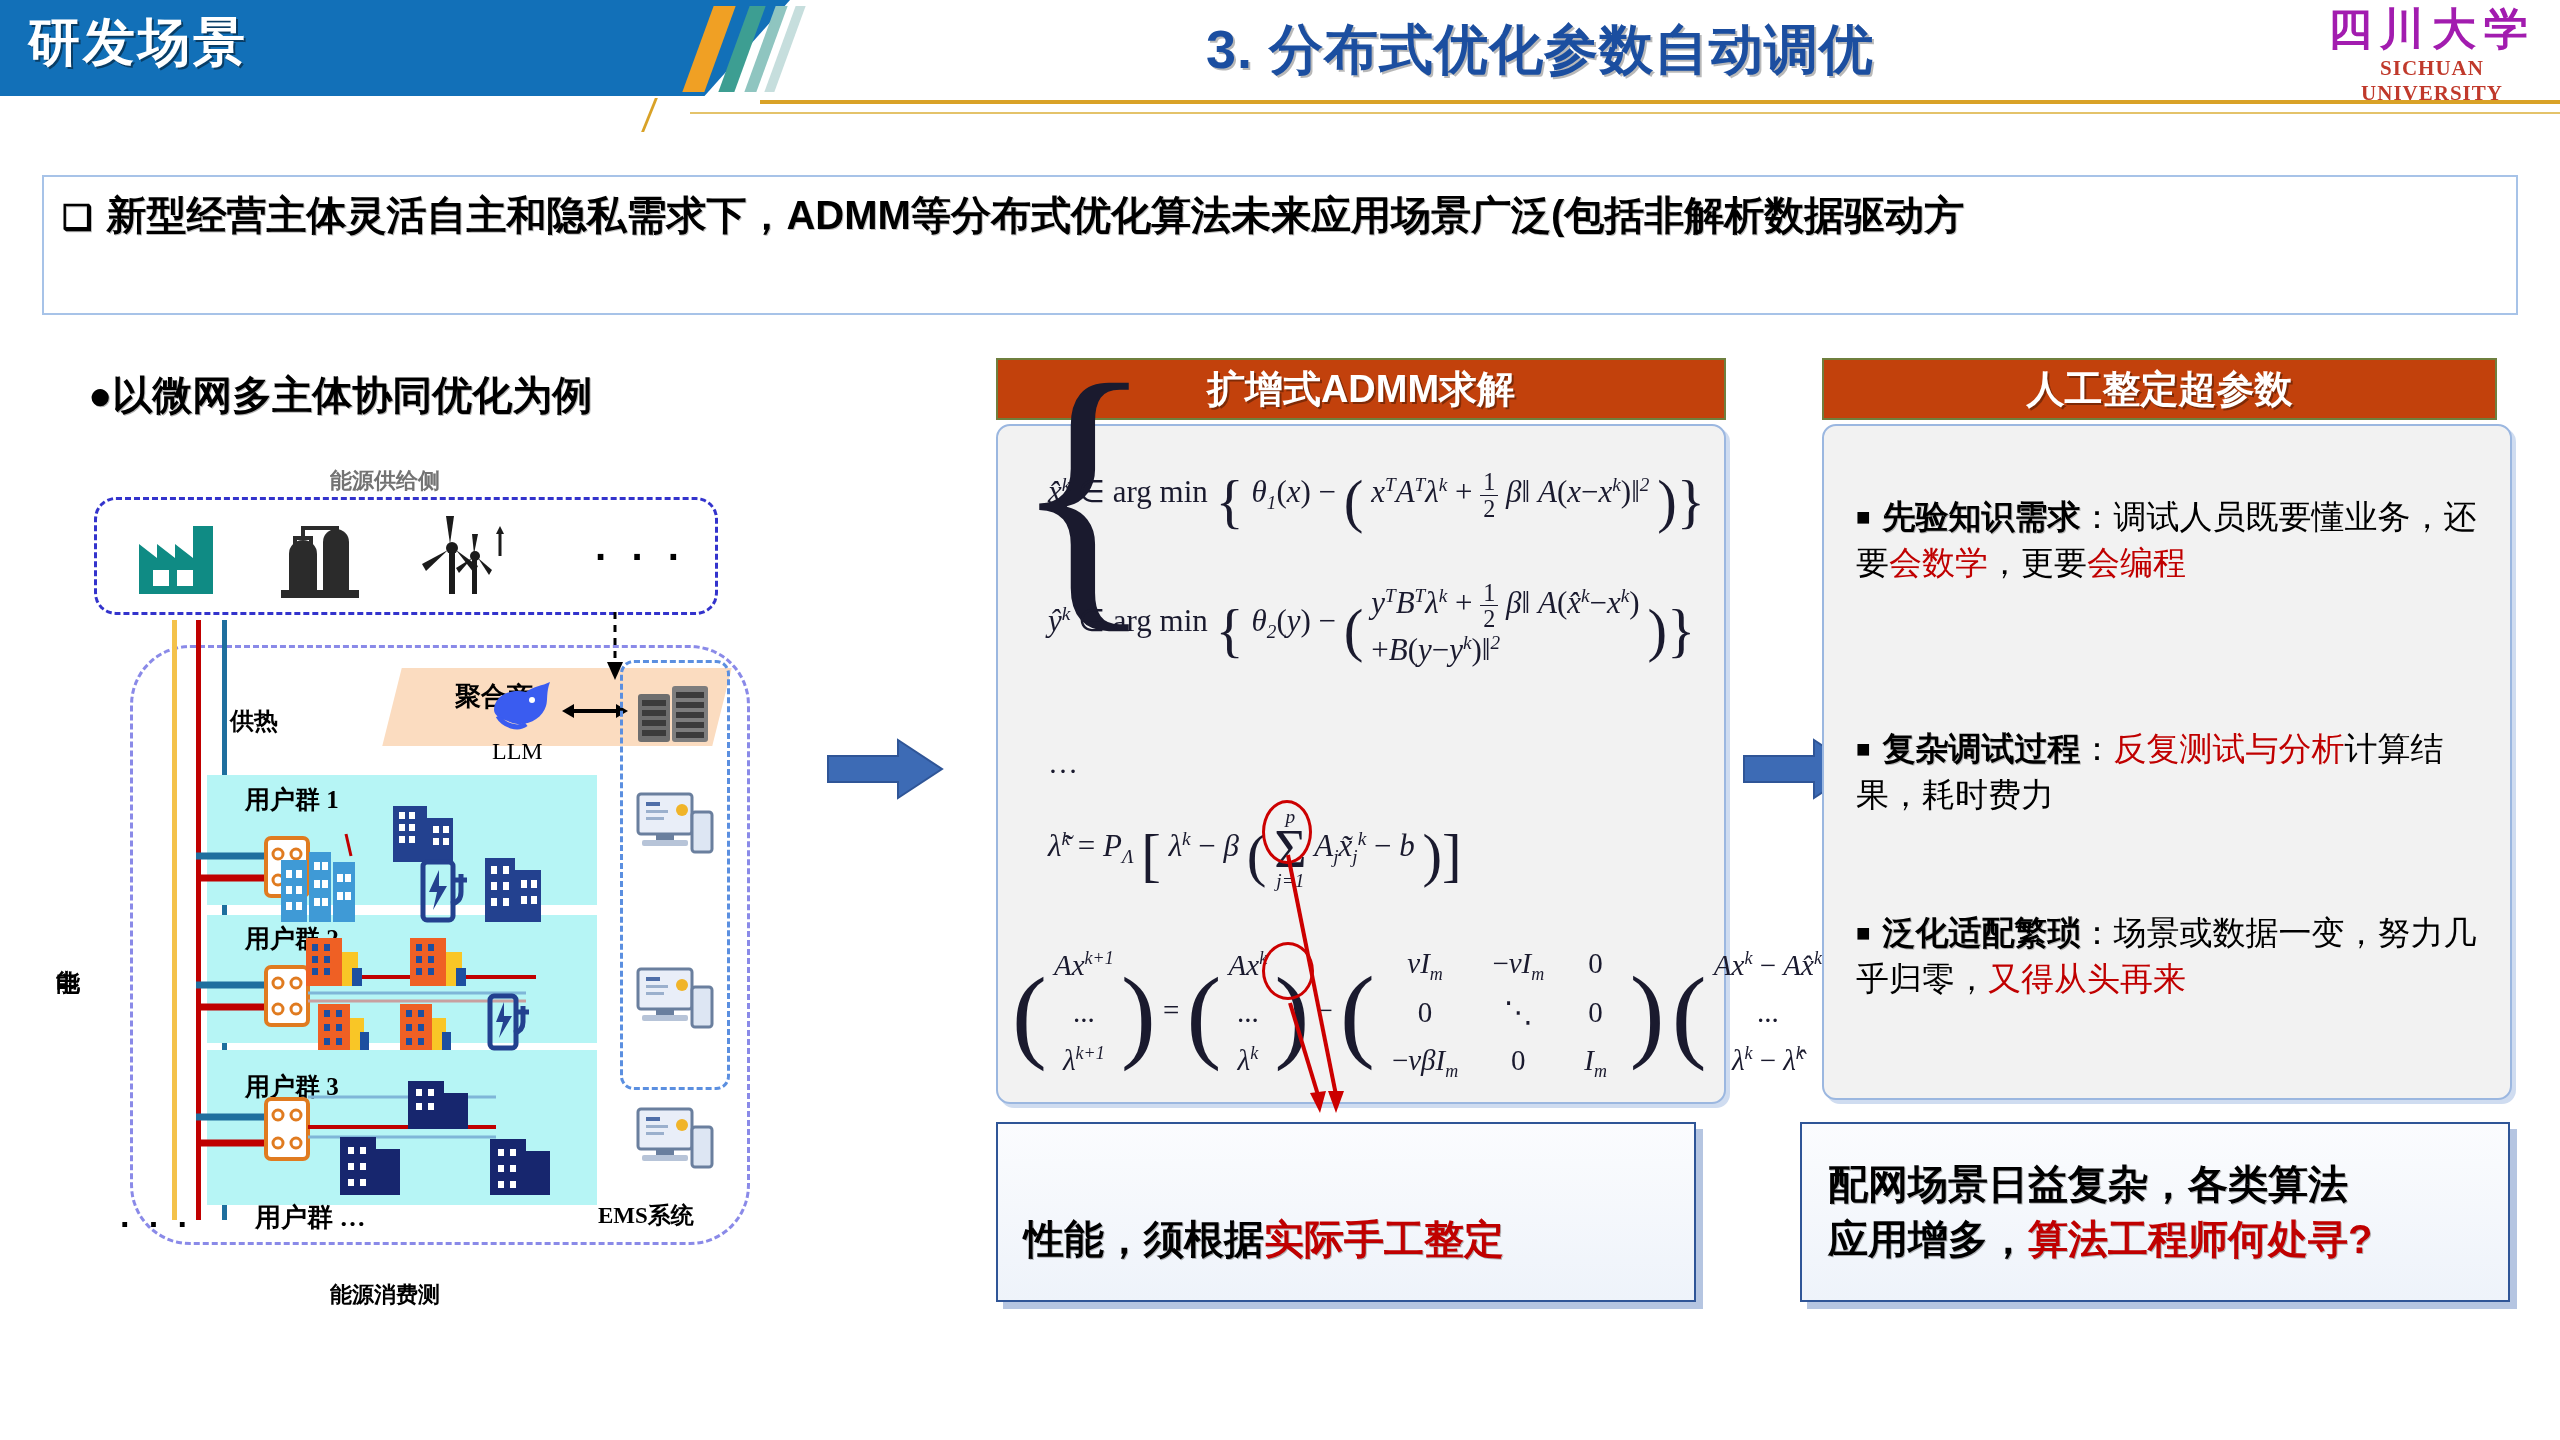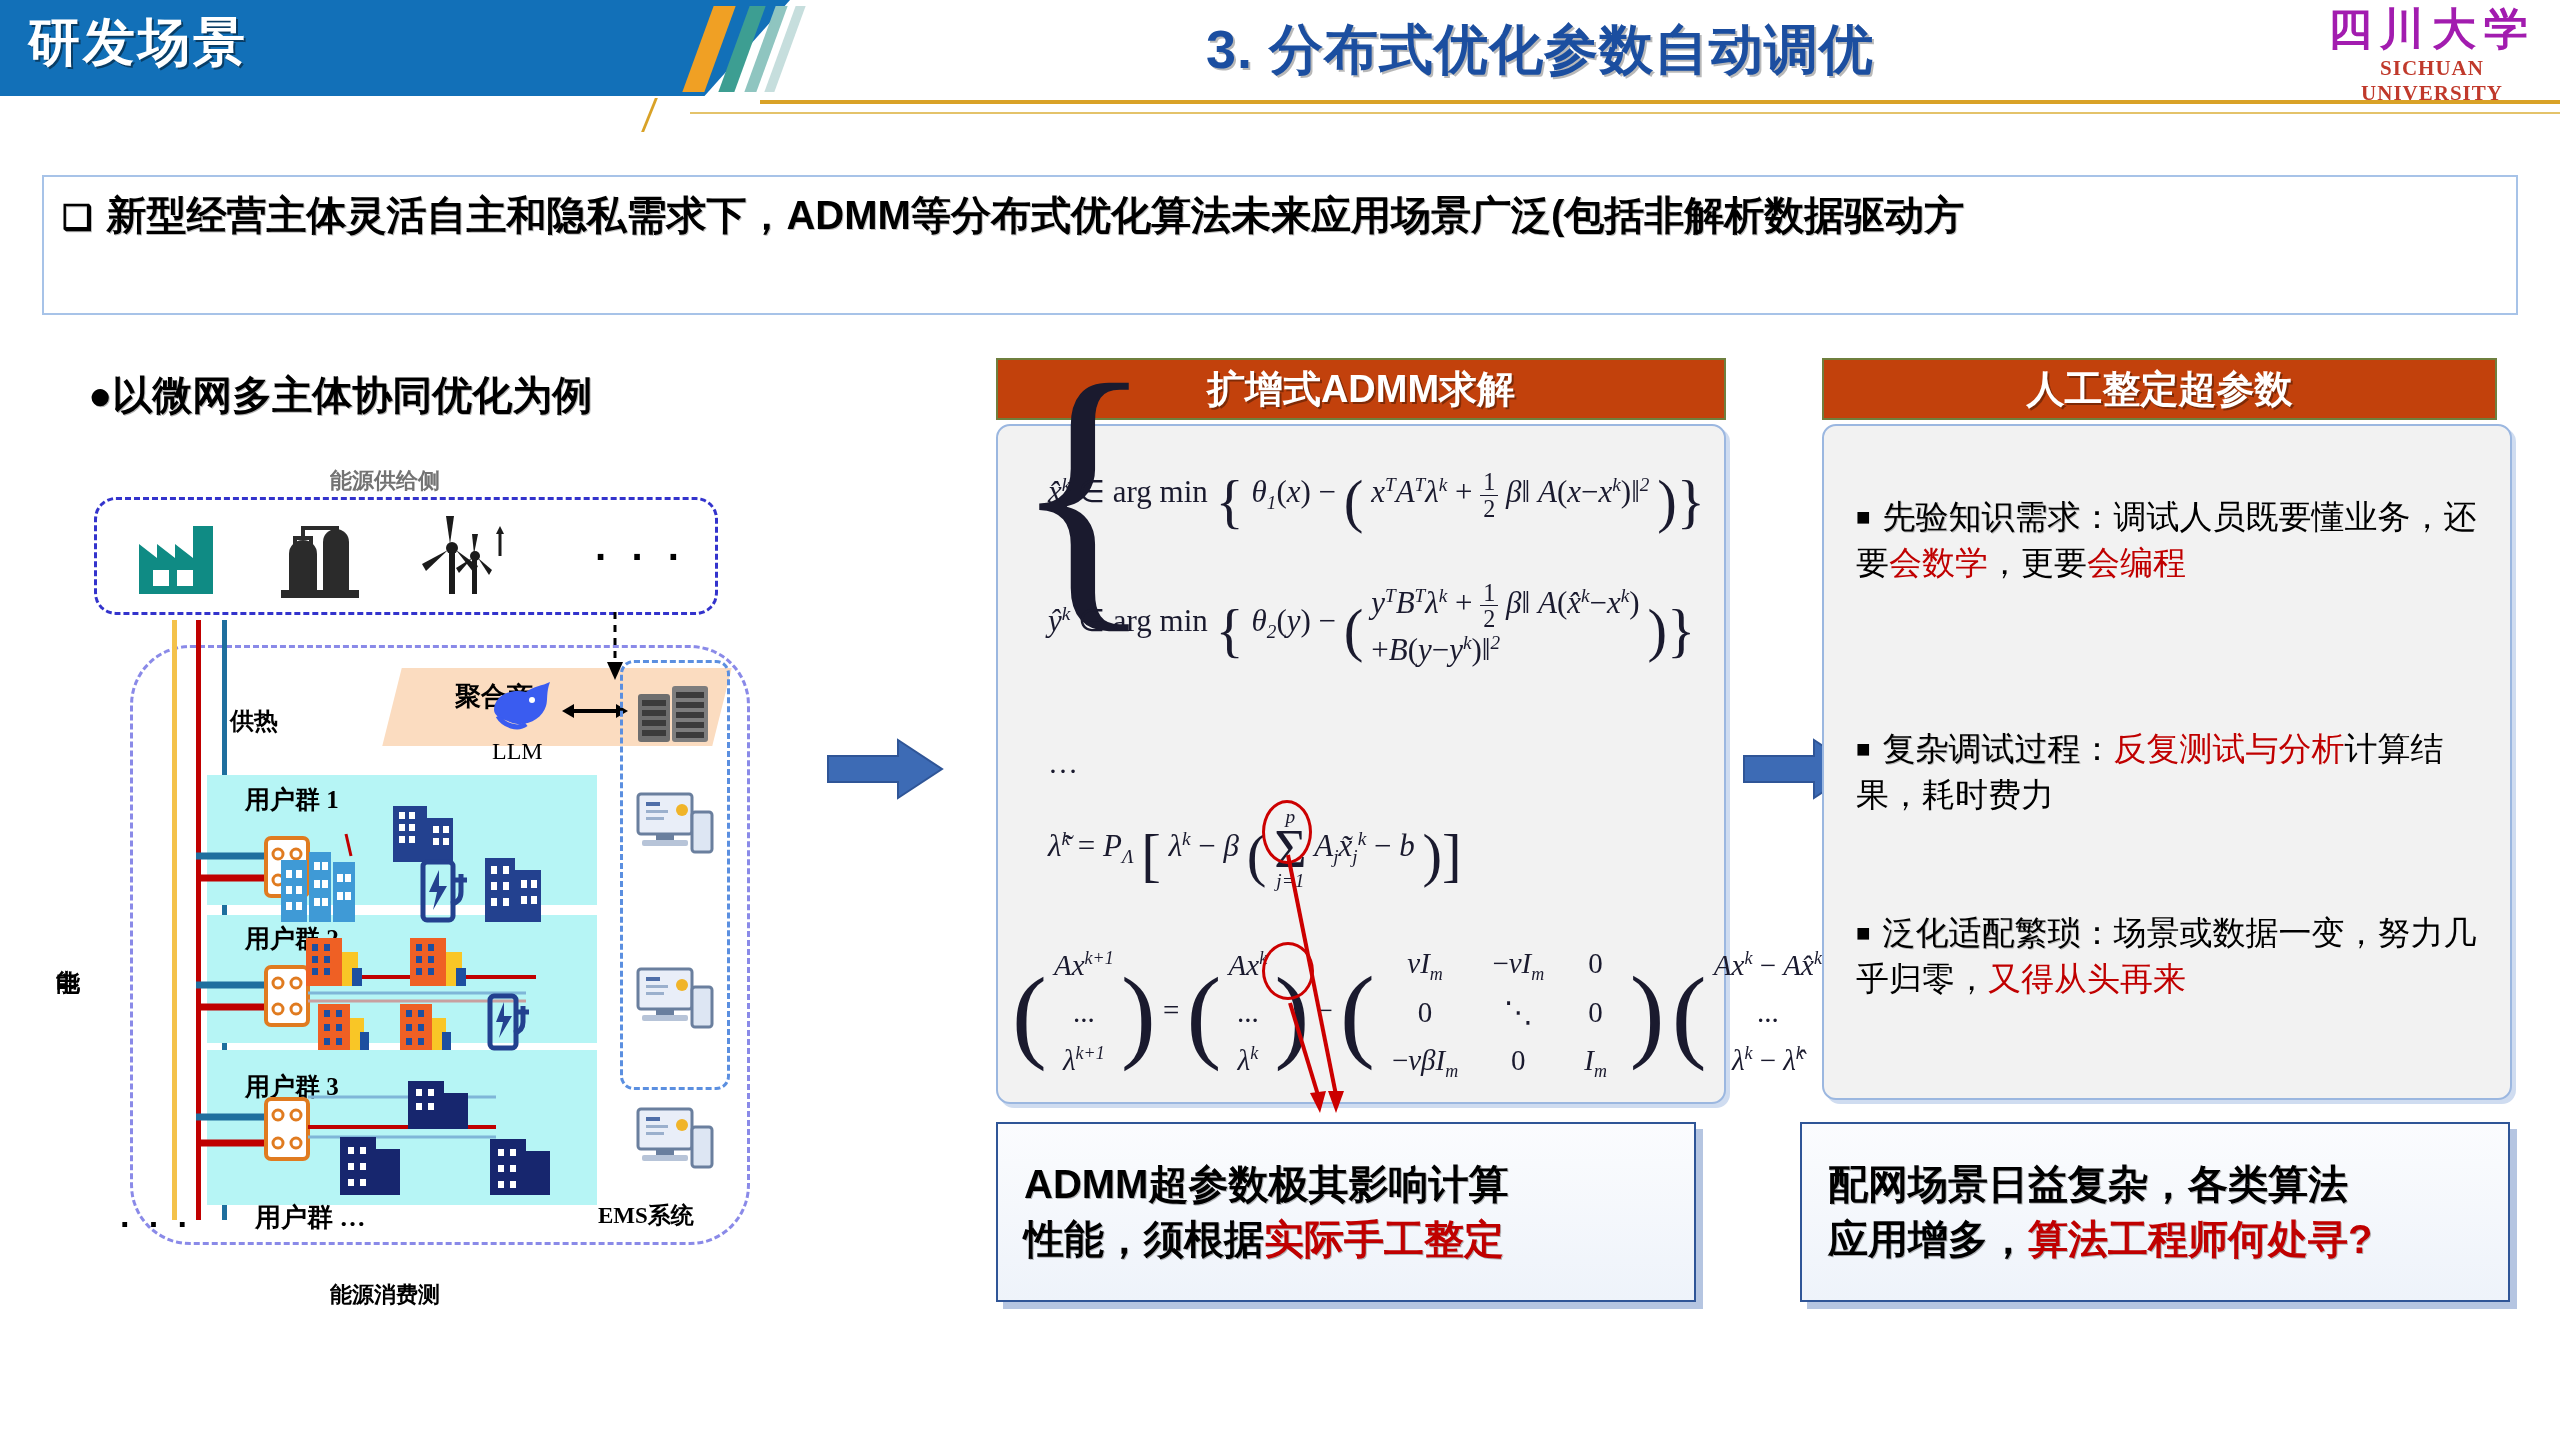--- a/index.html
+++ b/index.html
@@ -170,21 +170,21 @@
     color:#1a1a2e; font-weight:300;
   }
   .eq-row { position:absolute; font-size:31px; white-space:nowrap; }
   .bigpar { font-size:1.9em; vertical-align:-.32em; font-weight:300; }
   .circle-hi {
     position:absolute; border:3px solid #cc0000; border-radius:50%;
   }
 
   
   .rbul { position:absolute; font-size:33px; line-height:1.38; color:#000; }
-  .rbul b { font-weight:normal; text-shadow:1px 1px 0 rgba(0,0,0,.25); }
+  .rbul b { font-weight:bold; text-shadow:1px 1px 0 rgba(0,0,0,.25); }
   .rsq { font-size:24px; vertical-align:3px; margin-right:12px; }
 
   
   .concl {
     position:absolute; background:linear-gradient(180deg,#fbfcfe 0%, #eef3fa 100%);
     border:2px solid #2f5597;
     box-shadow:7px 7px 0 rgba(120,150,200,.55);
     display:flex; align-items:center;
   }
   .concl p {
@@ -664,21 +664,21 @@
 <div class="rbul" style="left:1856px;top:726px;width:626px;">
   <span class="rsq">■</span><b>复杂调试过程</b><span>：</span><span class="red">反复测试与分析</span><span>计算结果，耗时费力</span>
 </div>
 
 <div class="rbul" style="left:1856px;top:910px;width:626px;">
   <span class="rsq">■</span><b>泛化适配繁琐</b><span>：</span><span>场景或数据一变，努力几乎归零，</span><span class="red">又得从头再来</span>
 </div>
 
 <div class="concl c-mid">
   <p>
-    <span>ADMM超参数极其影响计算</span><br>
+    <br>
     <span>性能，须根据</span><span class="red">实际手工整定</span>
   </p>
 </div>
 
 <div class="concl c-rgt">
   <p>
     <span>配网场景日益复杂，各类算法</span><br>
     <span>应用增多，</span><span class="red">算法工程师何处寻?</span>
   </p>
 </div>

